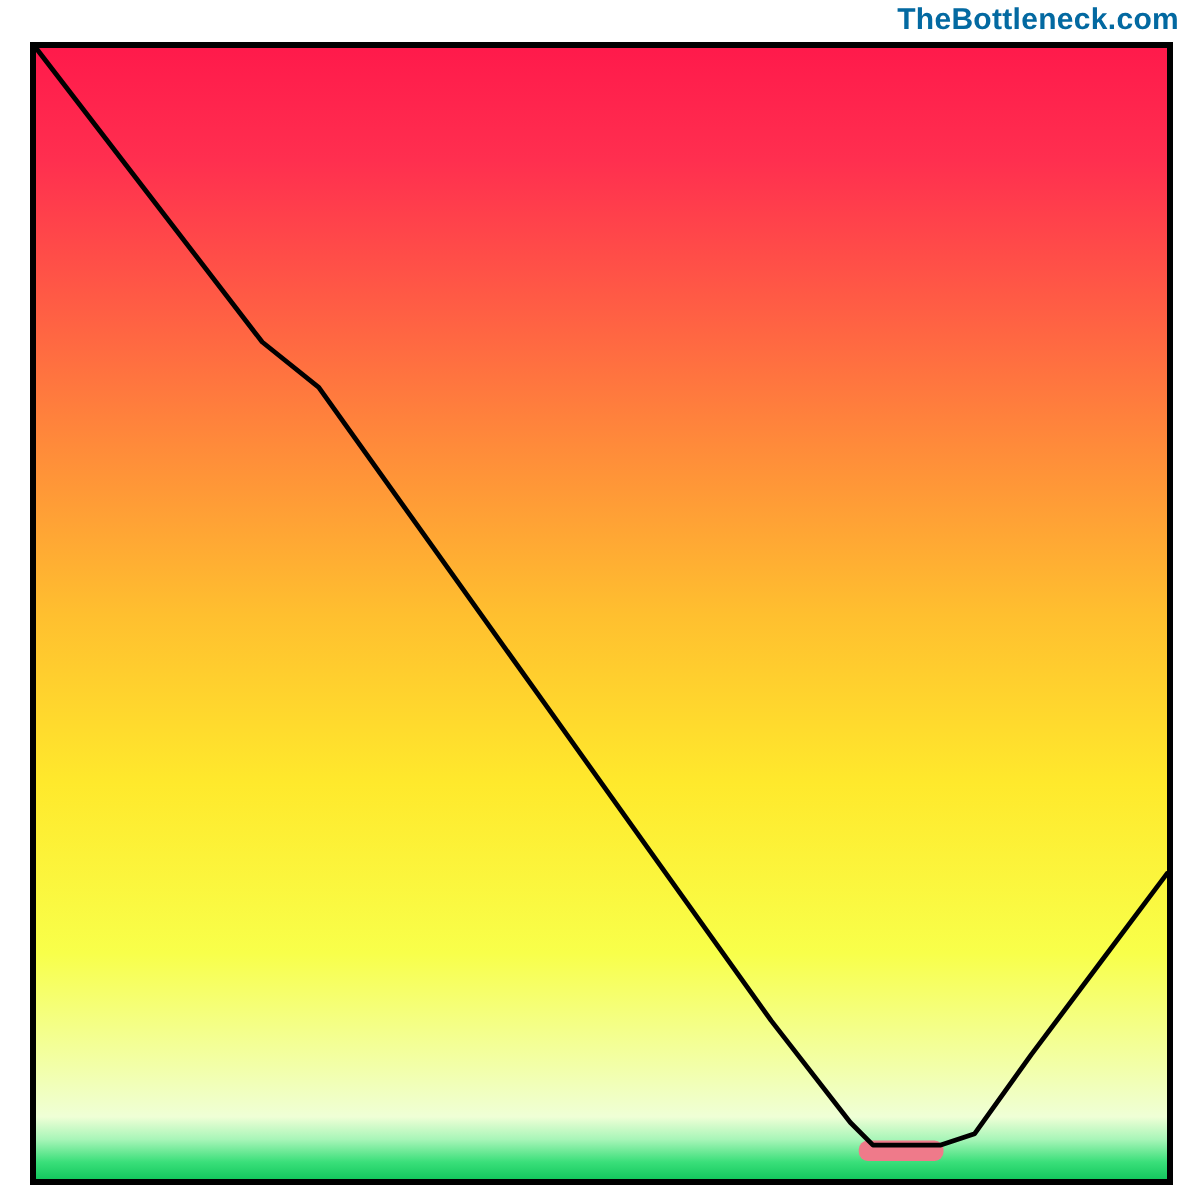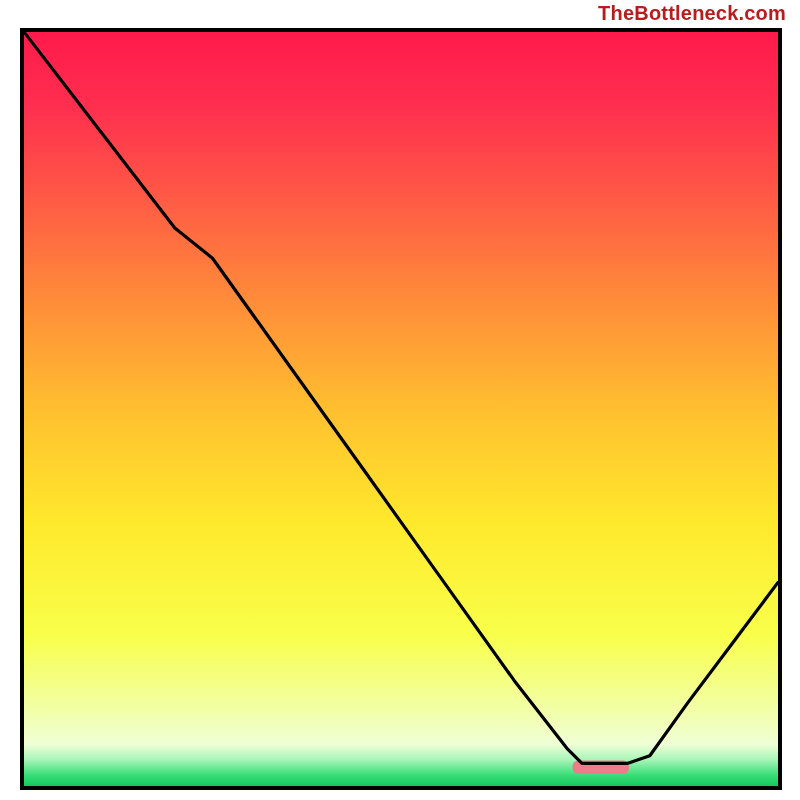--- a/index.html
+++ b/index.html
@@ -9,21 +9,21 @@
     height: 800px;
     background: #ffffff;
     font-family: Arial, Helvetica, sans-serif;
   }
   .watermark {
     position: absolute;
     top: 2px;
     right: 14px;
     font-size: 20px;
     font-weight: bold;
-    color: #b91c1c;
+    color: #0369a1;
     letter-spacing: 0.2px;
   }
   .plot-frame {
     position: absolute;
     box-sizing: border-box;
     border: 4px solid #000;
   }
   .gradient {
     position: absolute;
     inset: 0;

